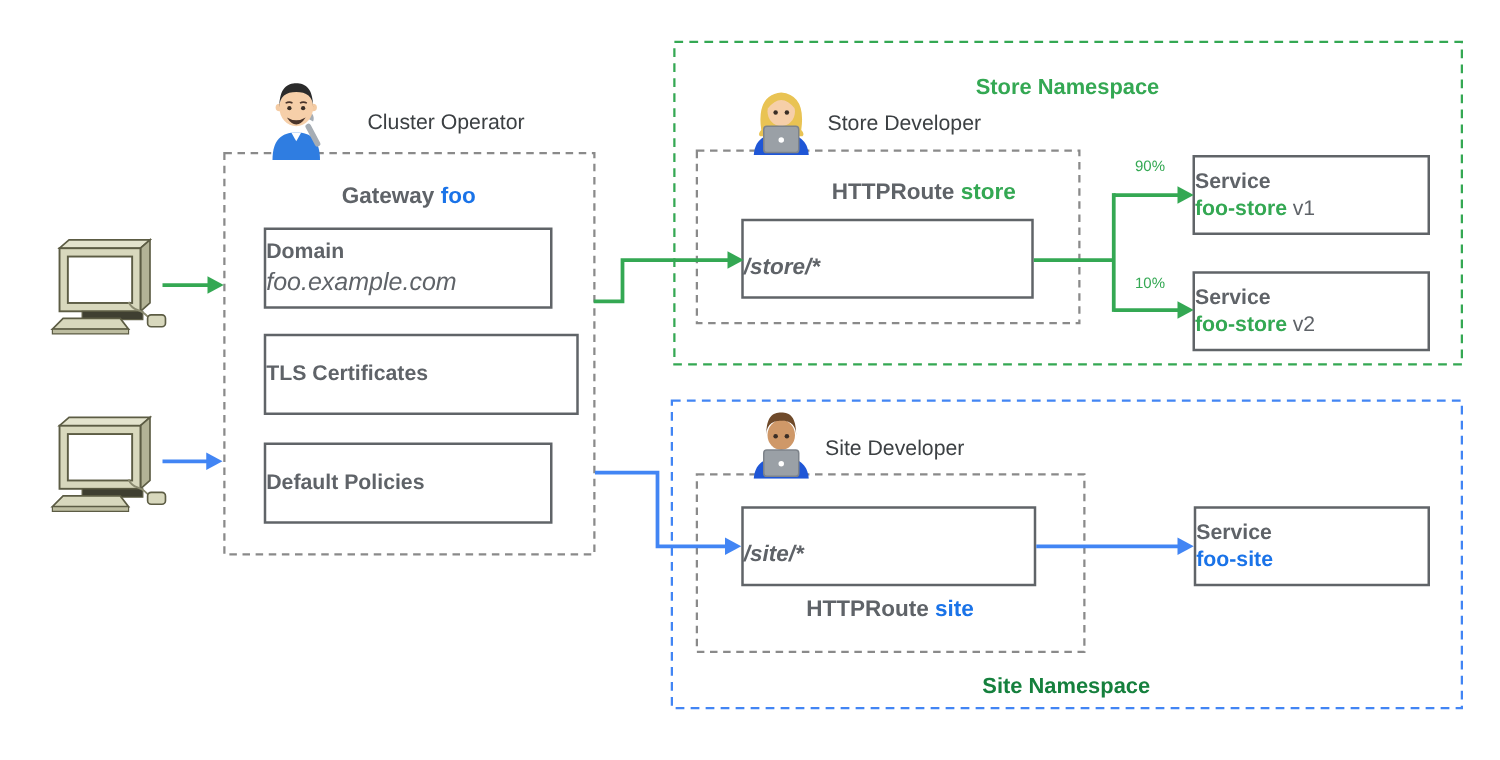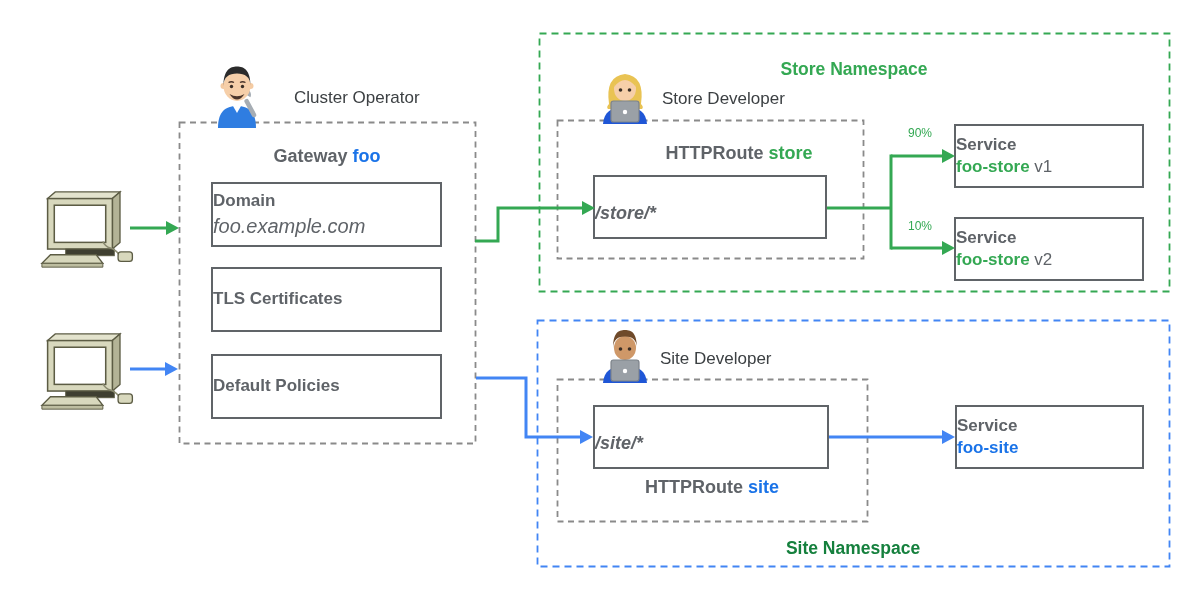--- a/index.html
+++ b/index.html
@@ -154,21 +154,21 @@
 
   <div class="hdr" style="left:179px;top:146px;width:296px;">
     <span class="gray">Gateway</span>
     <span class="blue">foo</span>
   </div>
 
   <div class="box" style="left:211px;top:182px;width:231px;height:65px;">
     <div class="box-title">Domain</div>
     <div class="box-sub">foo.example.com</div>
   </div>
-  <div class="box" style="left:211px;top:267px;width:231px;height:65px;">
+  <div class="box" style="left:211px;top:267px;width:252px;height:65px;">
     <div class="box-title">TLS Certificates</div>
   </div>
   <div class="box" style="left:211px;top:354px;width:231px;height:65px;">
     <div class="box-title">Default Policies</div>
   </div>
 
   <div class="ns-label green" style="left:539px;top:37px;width:630px;">Store Namespace</div>
 
   <div class="hdr" style="left:586px;top:143px;width:306px;">
     <span class="gray">HTTPRoute</span>

